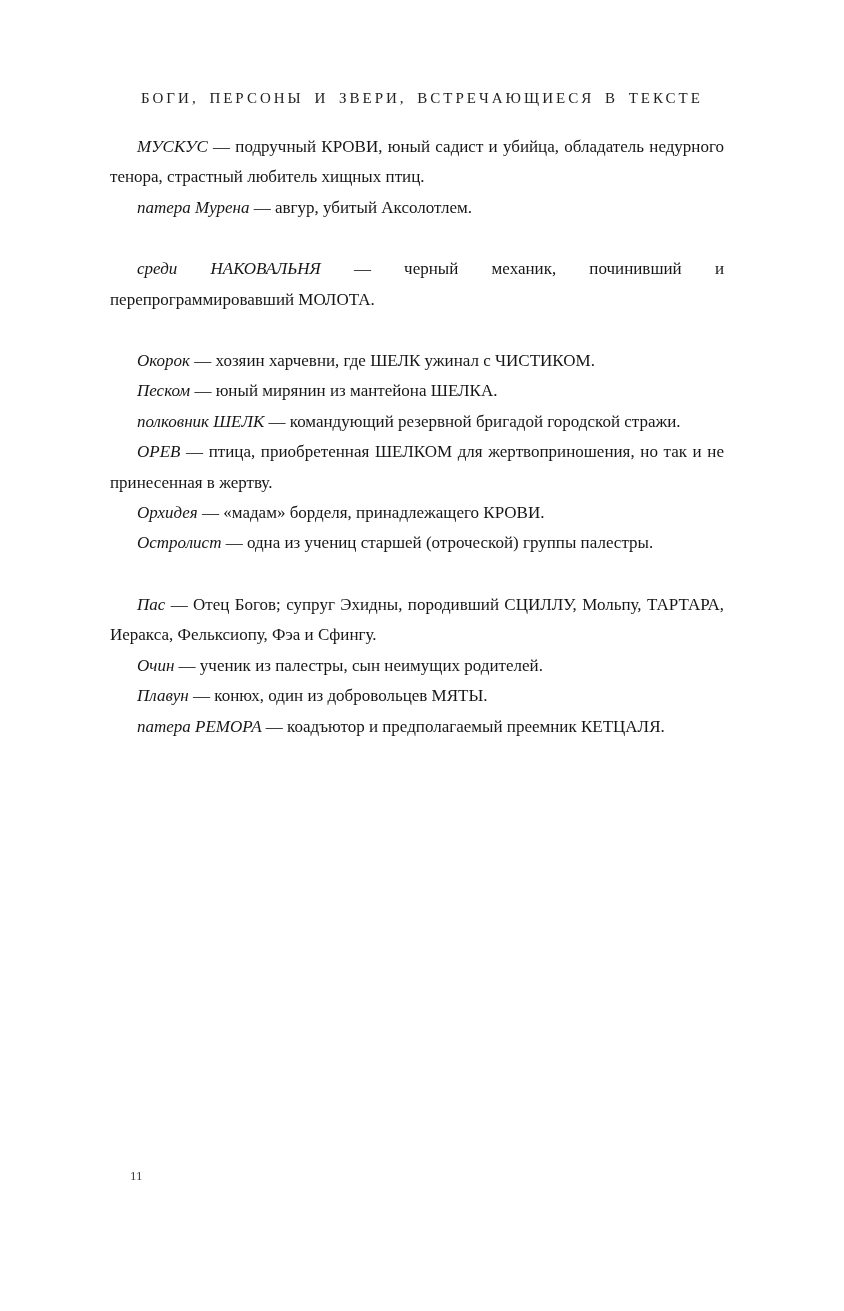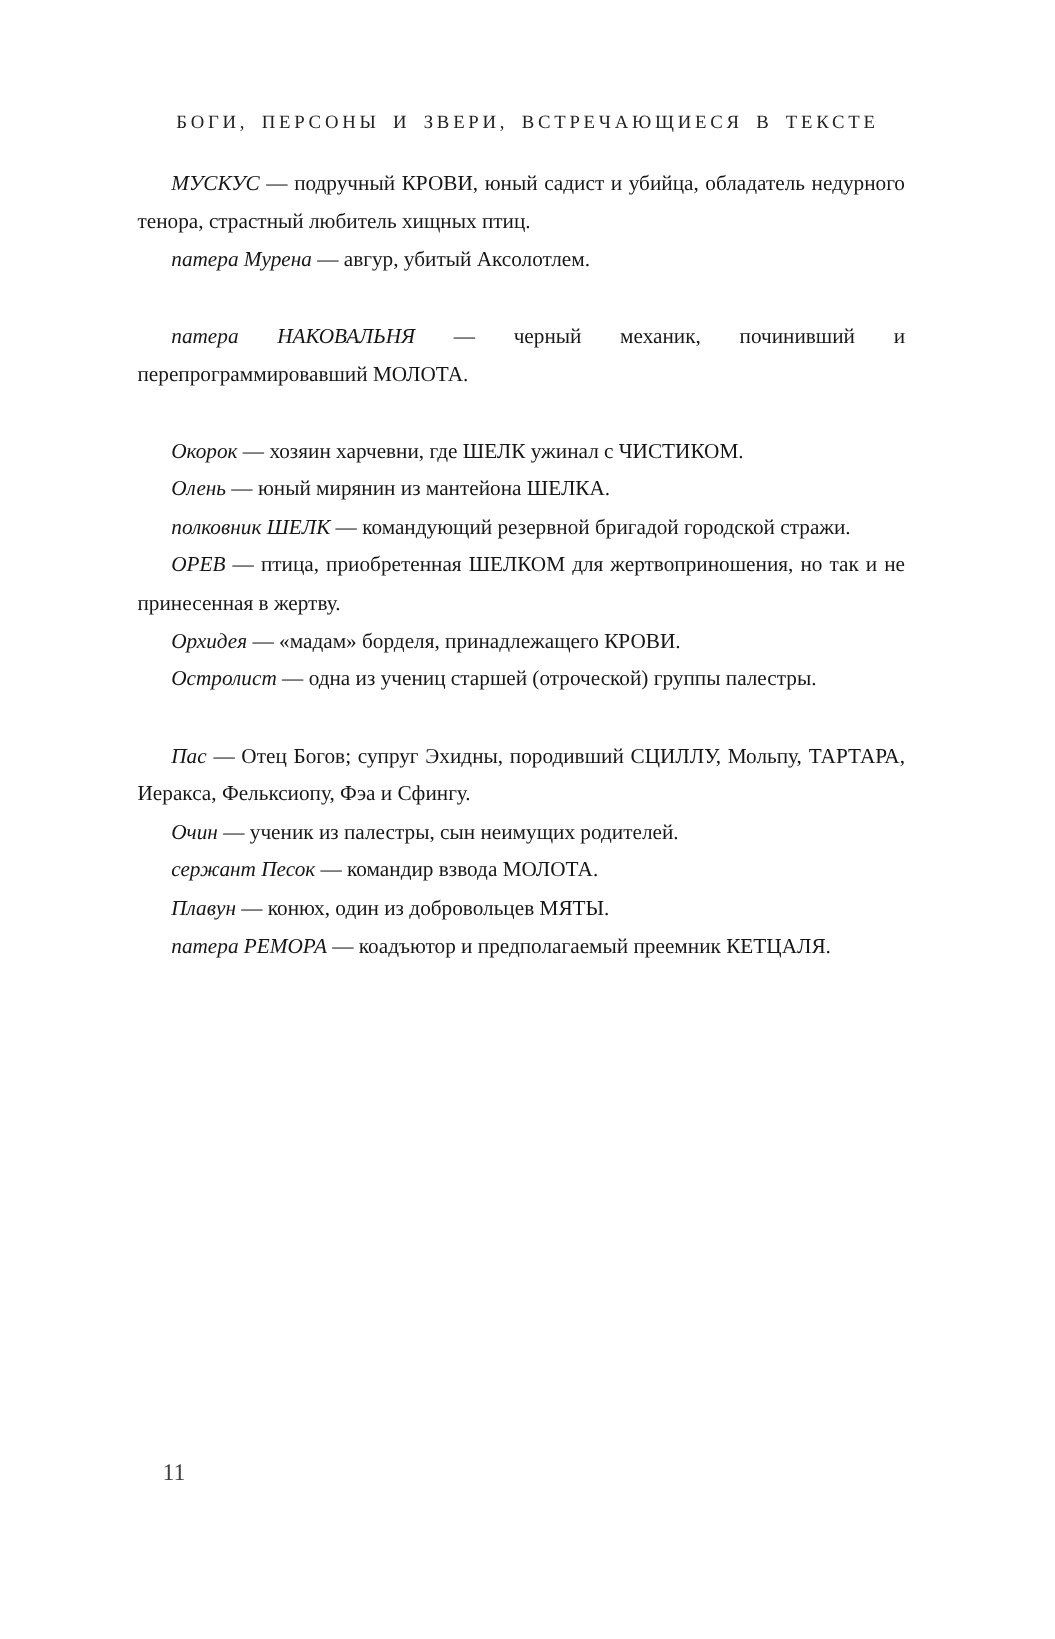--- a/index.html
+++ b/index.html
@@ -49,57 +49,56 @@
   .entry .term {
     font-style: italic;
   }
   .entry .def {
     font-style: normal;
   }
   .page-number {
     position: absolute;
     top: 1168px;
     left: 130px;
-    font-size: 19px;
+    font-size: 13px;
     color: #404040;
   }
 </style>
 </head>
 <body>
 
 <div class="page">
 
   <div class="running-head">БОГИ, ПЕРСОНЫ И ЗВЕРИ, ВСТРЕЧАЮЩИЕСЯ В ТЕКСТЕ</div>
 
   <div class="content">
   <p class="entry"><span class="term">МУСКУС</span> <span class="def">— подручный КРОВИ, юный садист и убийца, обладатель недурного тенора, страстный любитель хищных птиц.</span></p>
 
   <p class="entry"><span class="term">патера Мурена</span> <span class="def">— авгур, убитый Аксолотлем.</span></p>
 
 
-  <p class="entry gap"><span class="term">патера НАКОВАЛЬНЯ</span> <span class="def">— черный механик, починивший и перепрограммировавший МОЛОТА.</span></p>
+  <p class="entry gap"><span class="term">среди НАКОВАЛЬНЯ</span> <span class="def">— черный механик, починивший и перепрограммировавший МОЛОТА.</span></p>
 
   <p class="entry gap"><span class="term">Окорок</span> <span class="def">— хозяин харчевни, где ШЕЛК ужинал с ЧИСТИКОМ.</span></p>
 
 
-  <p class="entry"><span class="term">Олень</span> <span class="def">— юный мирянин из мантейона ШЕЛКА.</span></p>
+  <p class="entry"><span class="term">Песком</span> <span class="def">— юный мирянин из мантейона ШЕЛКА.</span></p>
 
   <p class="entry"><span class="term">полковник ШЕЛК</span> <span class="def">— командующий резервной бригадой городской стражи.</span></p>
 
   <p class="entry"><span class="term">ОРЕВ</span> <span class="def">— птица, приобретенная ШЕЛКОМ для жертвоприношения, но так и не принесенная в жертву.</span></p>
 
   <p class="entry"><span class="term">Орхидея</span> <span class="def">— «мадам» борделя, принадлежащего КРОВИ.</span></p>
 
   <p class="entry"><span class="term">Остролист</span> <span class="def">— одна из учениц старшей (отроческой) группы палестры.</span></p>
 
   <p class="entry gap"><span class="term">Пас</span> <span class="def">— Отец Богов; супруг Эхидны, породивший СЦИЛЛУ, Мольпу, ТАРТАРА, Иеракса, Фельксиопу, Фэа и Сфингу.</span></p>
 
   <p class="entry"><span class="term">Очин</span> <span class="def">— ученик из палестры, сын неимущих родителей.</span></p>
 
-  <p class="entry"><span class="term">сержант Песок</span> <span class="def">— командир взвода МОЛОТА.</span></p>
 
   <p class="entry"><span class="term">Плавун</span> <span class="def">— конюх, один из добровольцев МЯТЫ.</span></p>
 
 
   <p class="entry"><span class="term">патера РЕМОРА</span> <span class="def">— коадъютор и предполагаемый преемник КЕТЦАЛЯ.</span></p>
 </div>
 
   <div class="page-number">11</div>
 
 </div>

